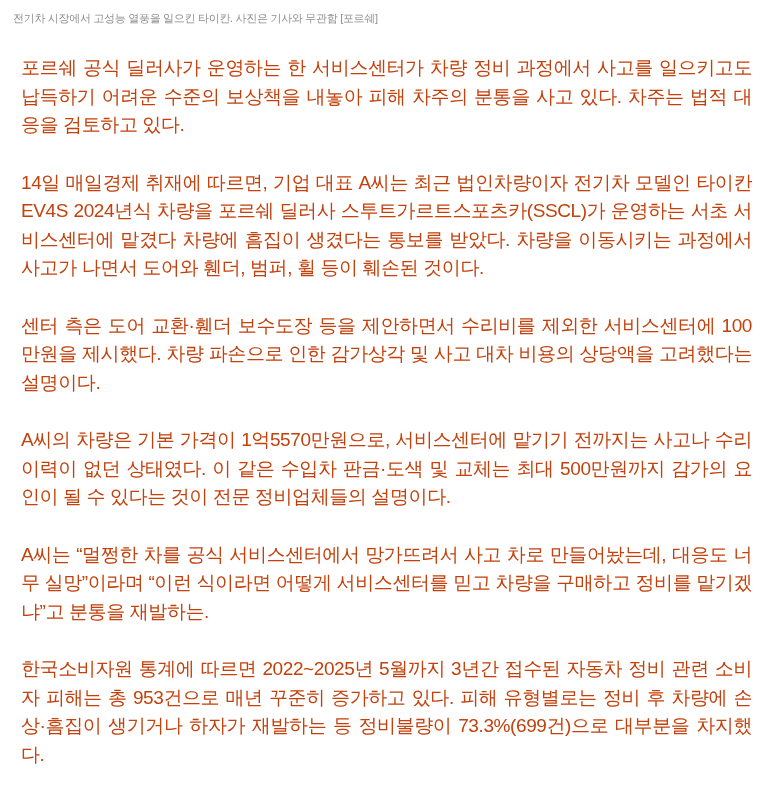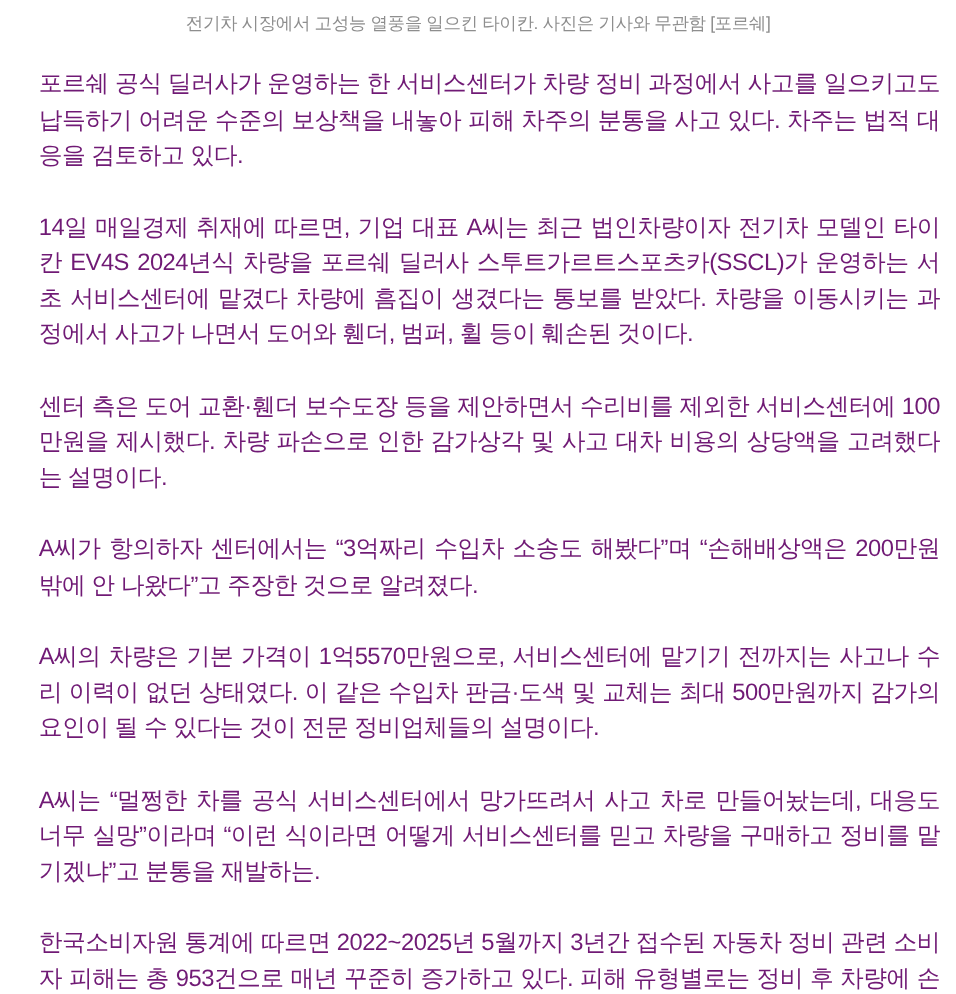--- a/index.html
+++ b/index.html
@@ -10,52 +10,50 @@
   }
   body {
     width: 765px;
     min-height: 795px;
     font-family: "Liberation Sans", "DejaVu Sans", sans-serif;
   }
   .article {
     padding: 8px 13px 10px 13px;
   }
   .photo-caption {
-    font-size: 14px;
+    font-size: 11px;
     line-height: 21px;
     color: #8e8e8e;
-    text-align: center;
     margin: 0 0 25px 0;
     letter-spacing: -0.3px;
   }
   .article p {
     font-size: 19px;
     line-height: 28.5px;
-    color: #701a75;
+    color: #c2410c;
     text-align: justify;
     word-break: break-all;
-    margin: 0 0 29px 18px;
+    margin: 0 0 29px 8px;
     letter-spacing: -0.4px;
   }
   .article p:last-child {
     margin-bottom: 0;
   }
 </style>
 </head>
 <body>
 
 <div class="article">
   <div class="photo-caption">전기차 시장에서 고성능 열풍을 일으킨 타이칸. 사진은 기사와 무관함 [포르쉐]</div>
 
   <p>포르쉐 공식 딜러사가 운영하는 한 서비스센터가 차량 정비 과정에서 사고를 일으키고도 납득하기 어려운 수준의 보상책을 내놓아 피해 차주의 분통을 사고 있다. 차주는 법적 대응을 검토하고 있다.</p>
 
   <p>14일 매일경제 취재에 따르면, 기업 대표 A씨는 최근 법인차량이자 전기차 모델인 타이칸 EV4S 2024년식 차량을 포르쉐 딜러사 스투트가르트스포츠카(SSCL)가 운영하는 서초 서비스센터에 맡겼다 차량에 흠집이 생겼다는 통보를 받았다. 차량을 이동시키는 과정에서 사고가 나면서 도어와 휀더, 범퍼, 휠 등이 훼손된 것이다.</p>
 
   <p>센터 측은 도어 교환·휀더 보수도장 등을 제안하면서 수리비를 제외한 서비스센터에 100만원을 제시했다. 차량 파손으로 인한 감가상각 및 사고 대차 비용의 상당액을 고려했다는 설명이다.</p>
 
-  <p>A씨가 항의하자 센터에서는 “3억짜리 수입차 소송도 해봤다”며 “손해배상액은 200만원밖에 안 나왔다”고 주장한 것으로 알려졌다.</p>
 
   <p>A씨의 차량은 기본 가격이 1억5570만원으로, 서비스센터에 맡기기 전까지는 사고나 수리 이력이 없던 상태였다. 이 같은 수입차 판금·도색 및 교체는 최대 500만원까지 감가의 요인이 될 수 있다는 것이 전문 정비업체들의 설명이다.</p>
 
   <p>A씨는 “멀쩡한 차를 공식 서비스센터에서 망가뜨려서 사고 차로 만들어놨는데, 대응도 너무 실망”이라며 “이런 식이라면 어떻게 서비스센터를 믿고 차량을 구매하고 정비를 맡기겠냐”고 분통을 재발하는.</p>
 
   <p>한국소비자원 통계에 따르면 2022~2025년 5월까지 3년간 접수된 자동차 정비 관련 소비자 피해는 총 953건으로 매년 꾸준히 증가하고 있다. 피해 유형별로는 정비 후 차량에 손상·흠집이 생기거나 하자가 재발하는 등 정비불량이 73.3%(699건)으로 대부분을 차지했다.</p>
 </div>
 
 </body></html>

